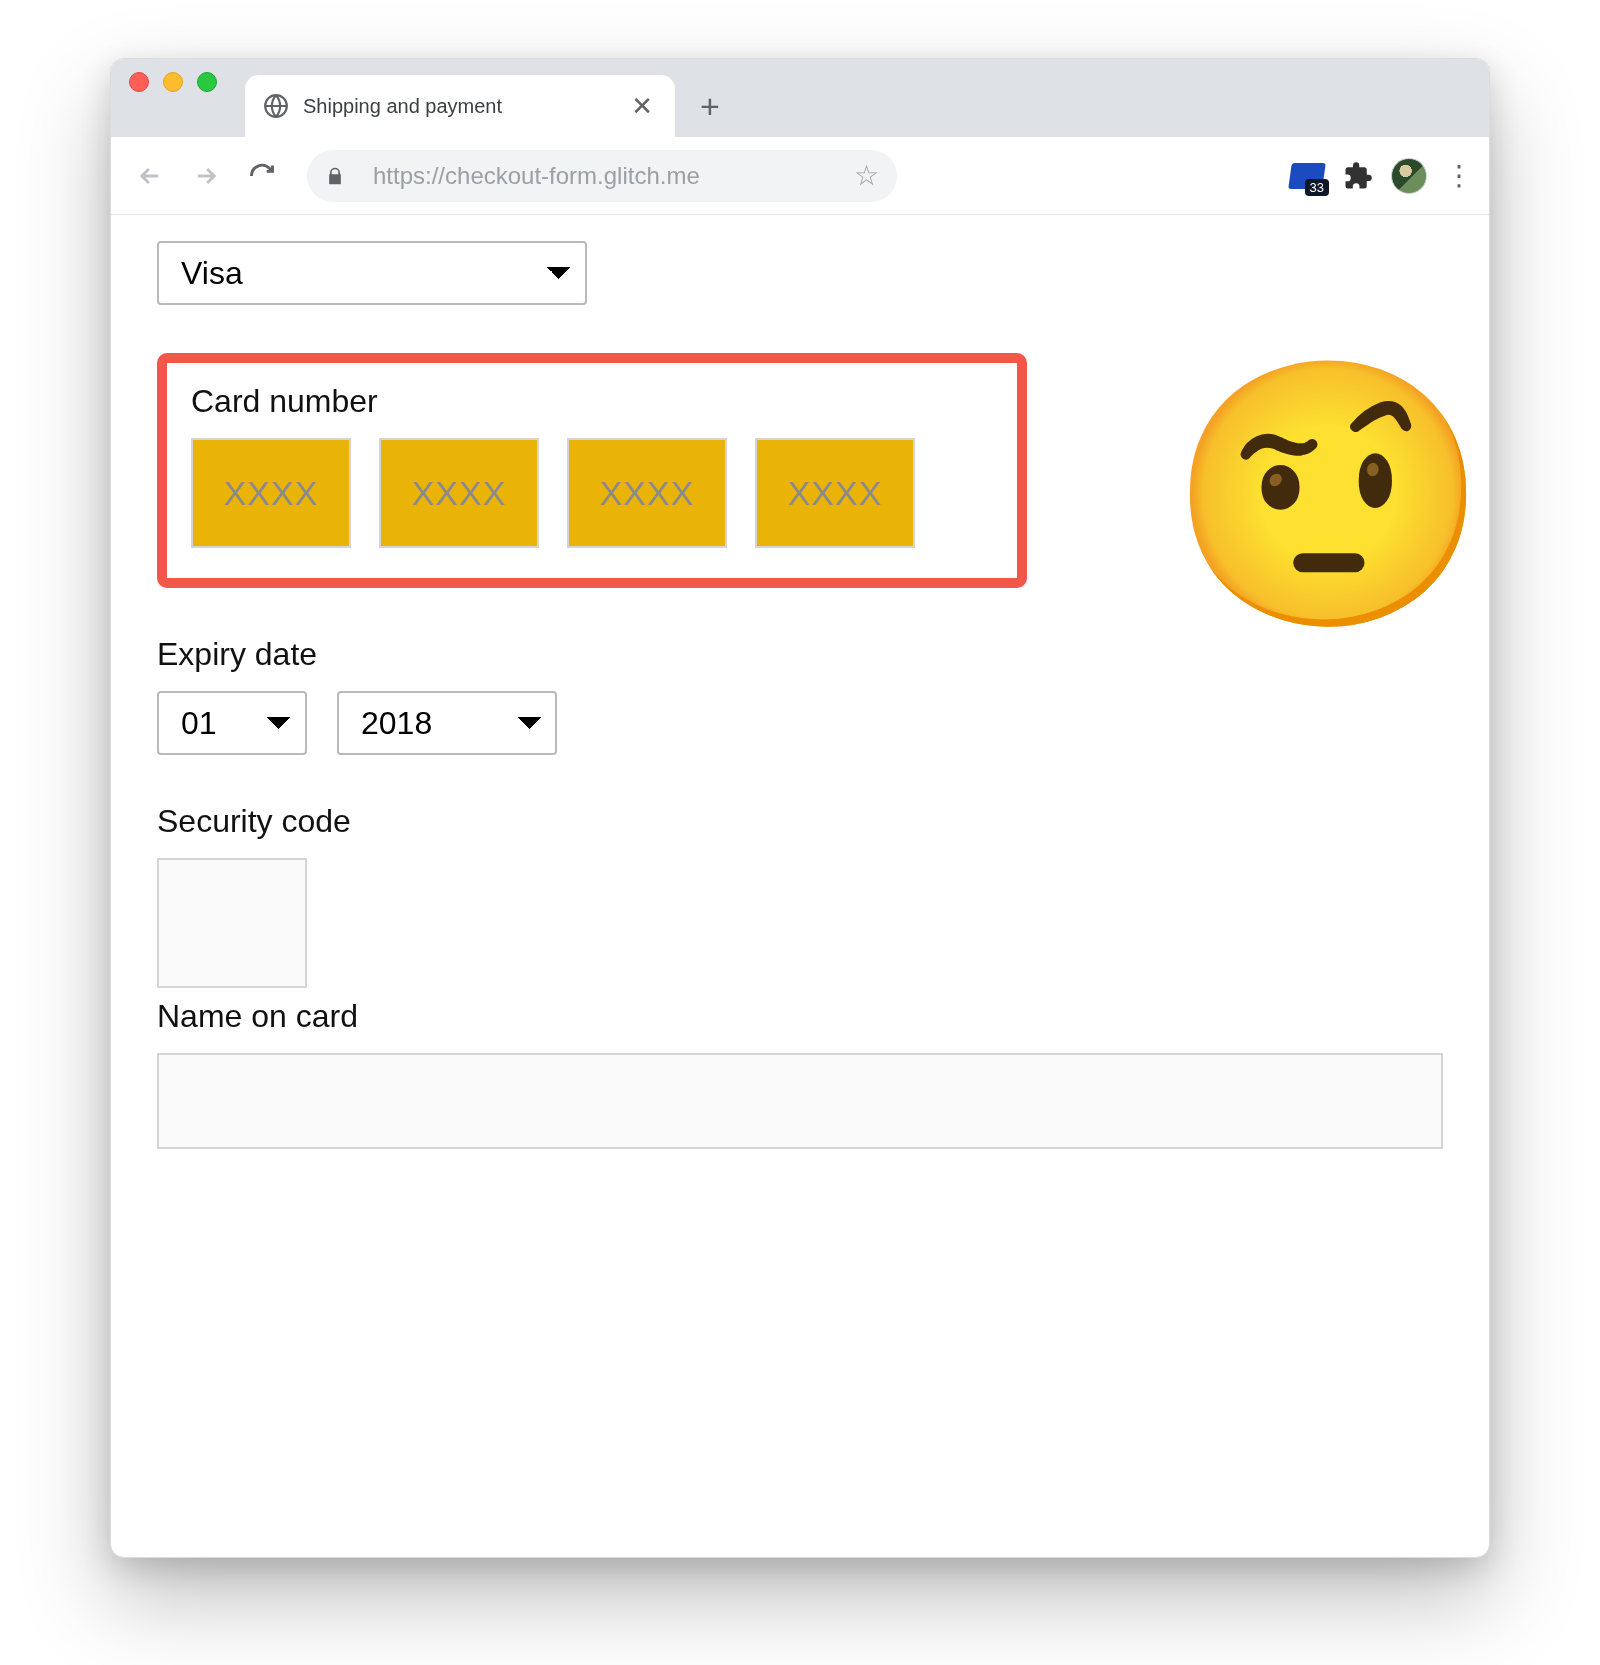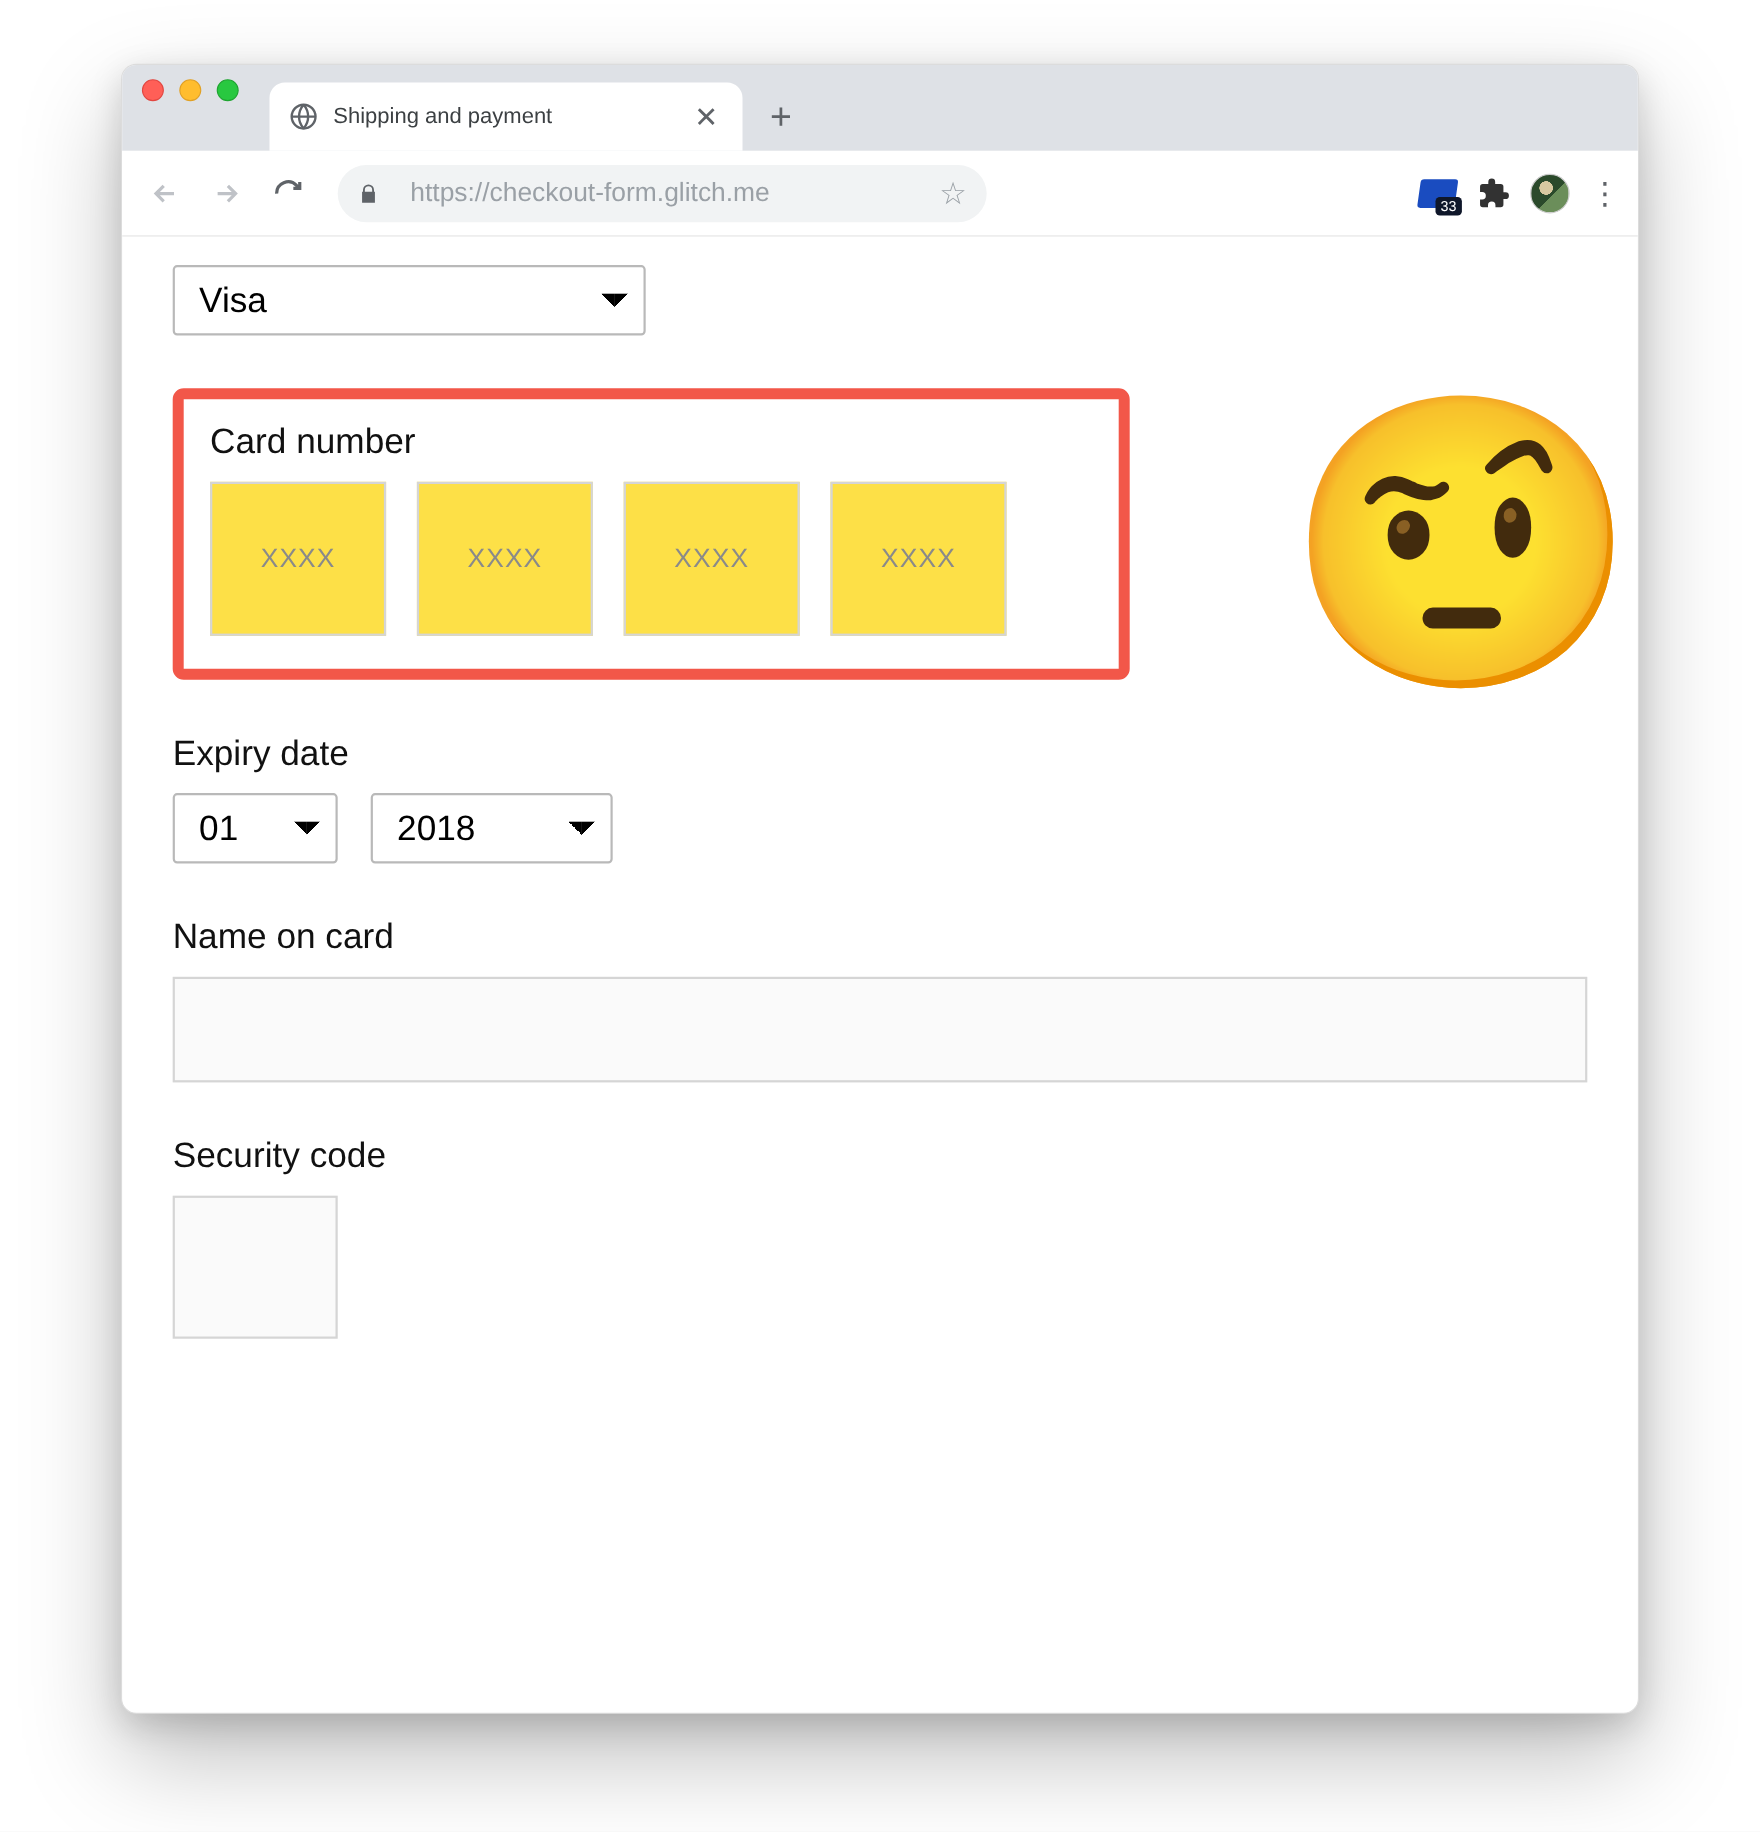--- a/index.html
+++ b/index.html
@@ -194,24 +194,24 @@
   .select.year { width: 220px; }
   .annot-box {
     border: 10px solid #f25749;
     border-radius: 10px;
     padding: 20px 32px 30px 24px;
     width: 870px;
     position: relative;
   }
   .cc-row { display:flex; gap: 28px; }
   .cc-seg {
-    width: 160px; height: 140px;
+    width: 160px; height: 110px;
     border: 2px solid #d5d5d5;
-    background:#fde047;
-    font-size: 24px;
+    background:#eab308;
+    font-size: 34px;
     text-align:center;
     color:#555;
     letter-spacing: 1px;
   }
   .cc-seg::placeholder { color:#8a8a8a; }
   .emoji {
     position:absolute;
     font-size: 260px;
     line-height:1;
     left: 1010px;
@@ -320,26 +320,26 @@
         <div class="row">
           <select class="select month">
             <option>01</option>
           </select>
           <select class="select year">
             <option>2018</option>
           </select>
         </div>
       </div>
 
+      <div class="field-group" style="margin-bottom:10px;">
+        <span class="label">Security code</span>
+        <input type="text" class="sec-input" value="" style="">
+      </div>
+
       <div class="field-group">
         <span class="label">Name on card</span>
         <input type="text" class="text-input" value="" style="">
       </div>
 
-      <div class="field-group" style="margin-bottom:10px;">
-        <span class="label">Security code</span>
-        <input type="text" class="sec-input" value="" style="">
-      </div>
-
     </div>
 
   </div>
 </div>
 
 </body></html>

